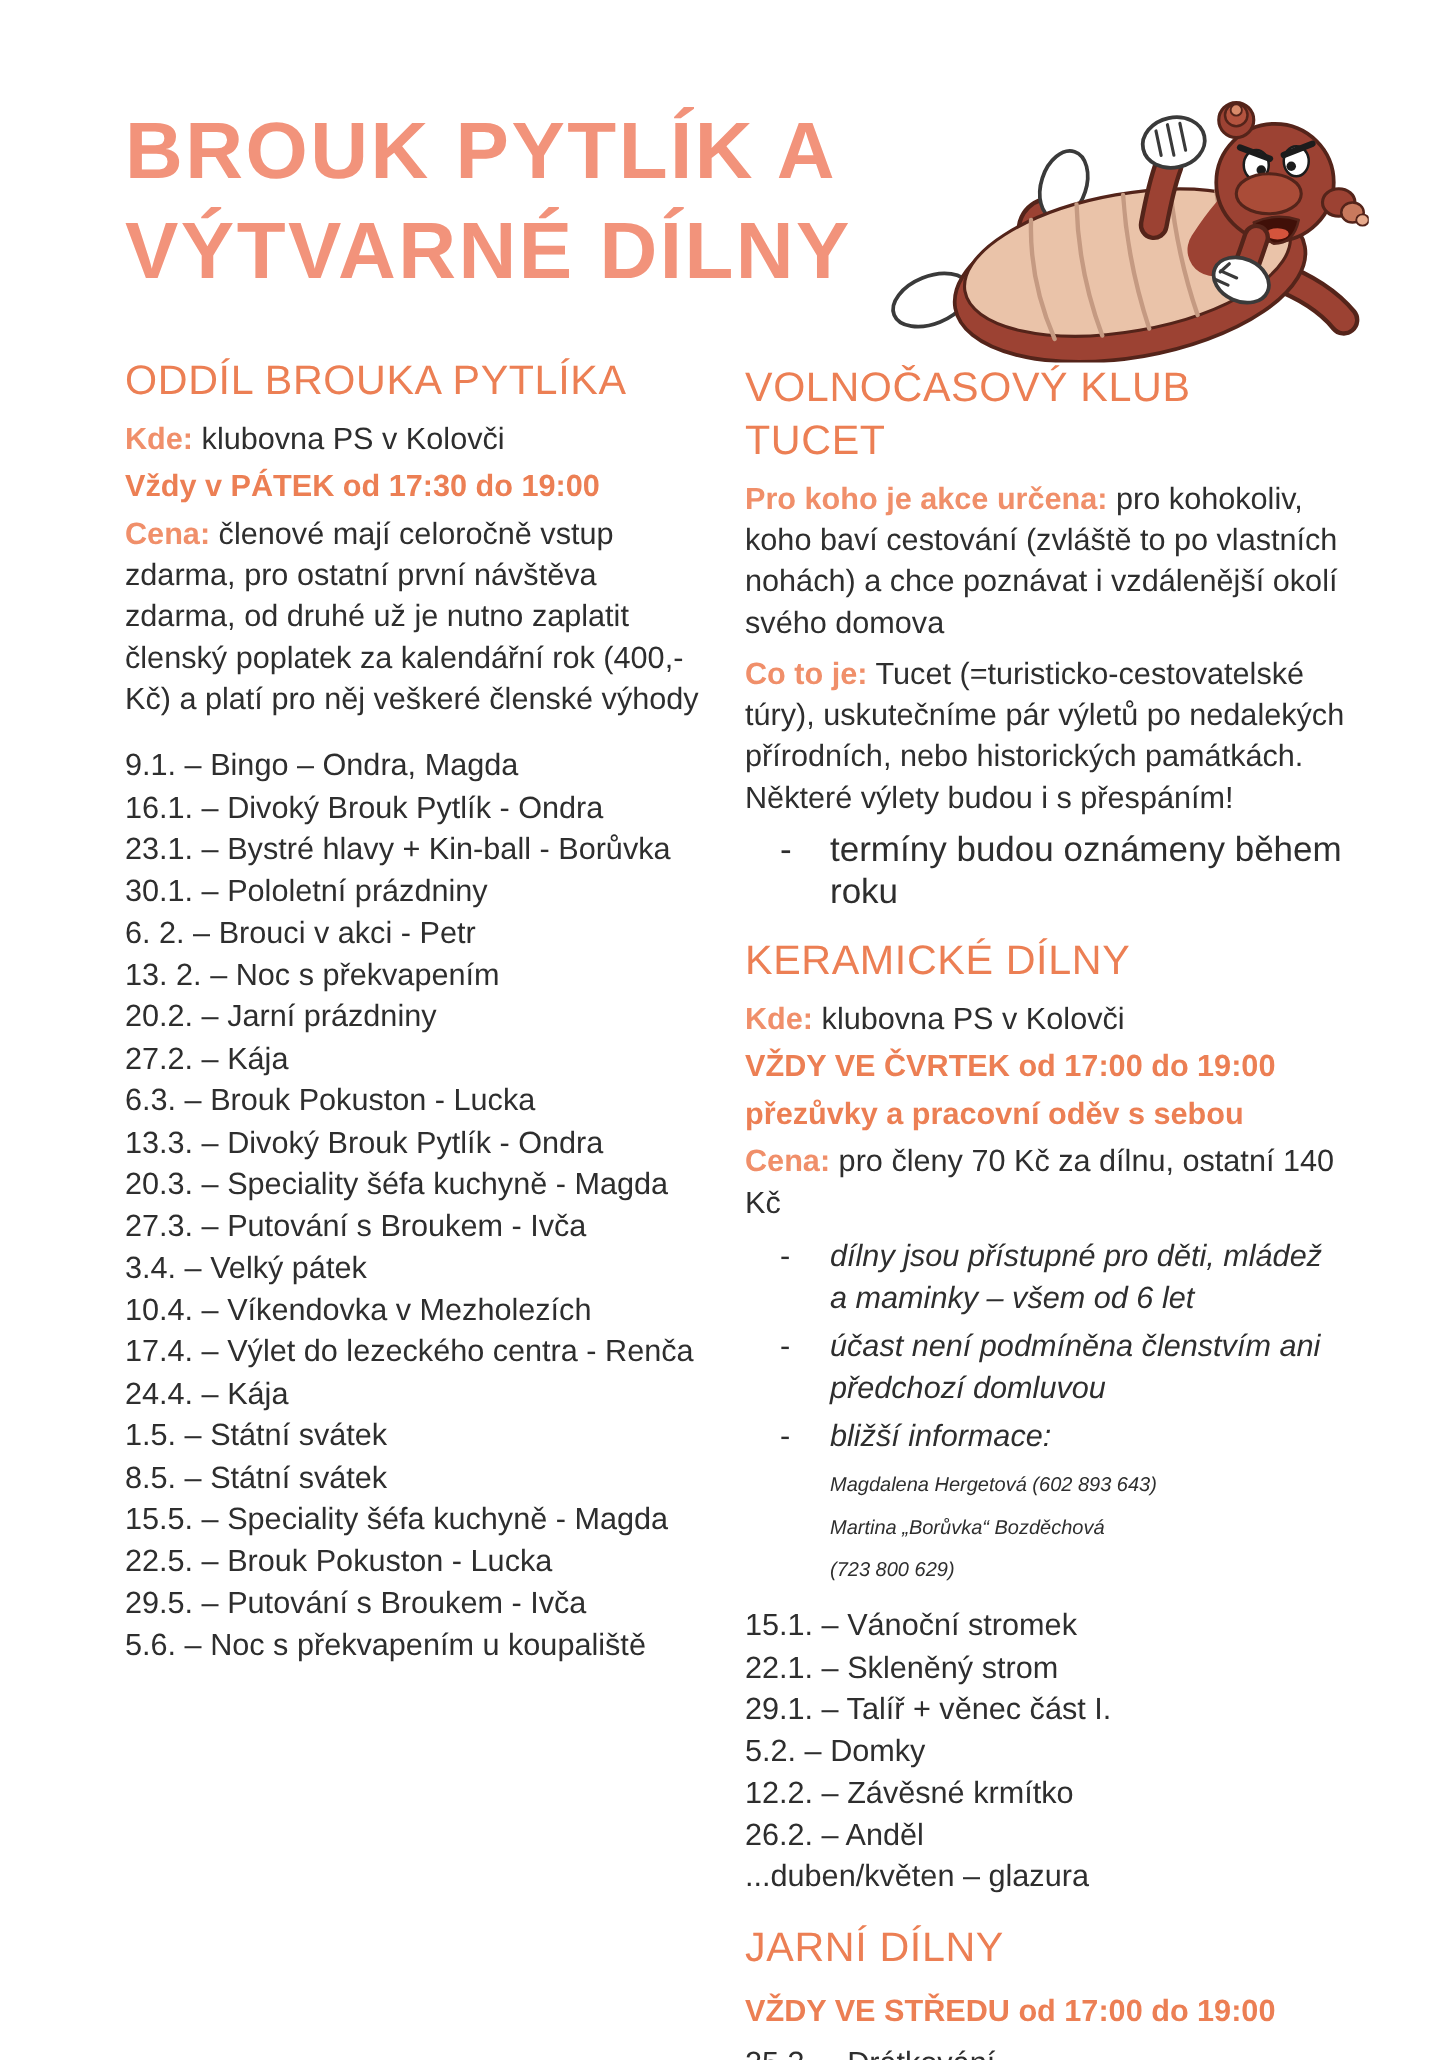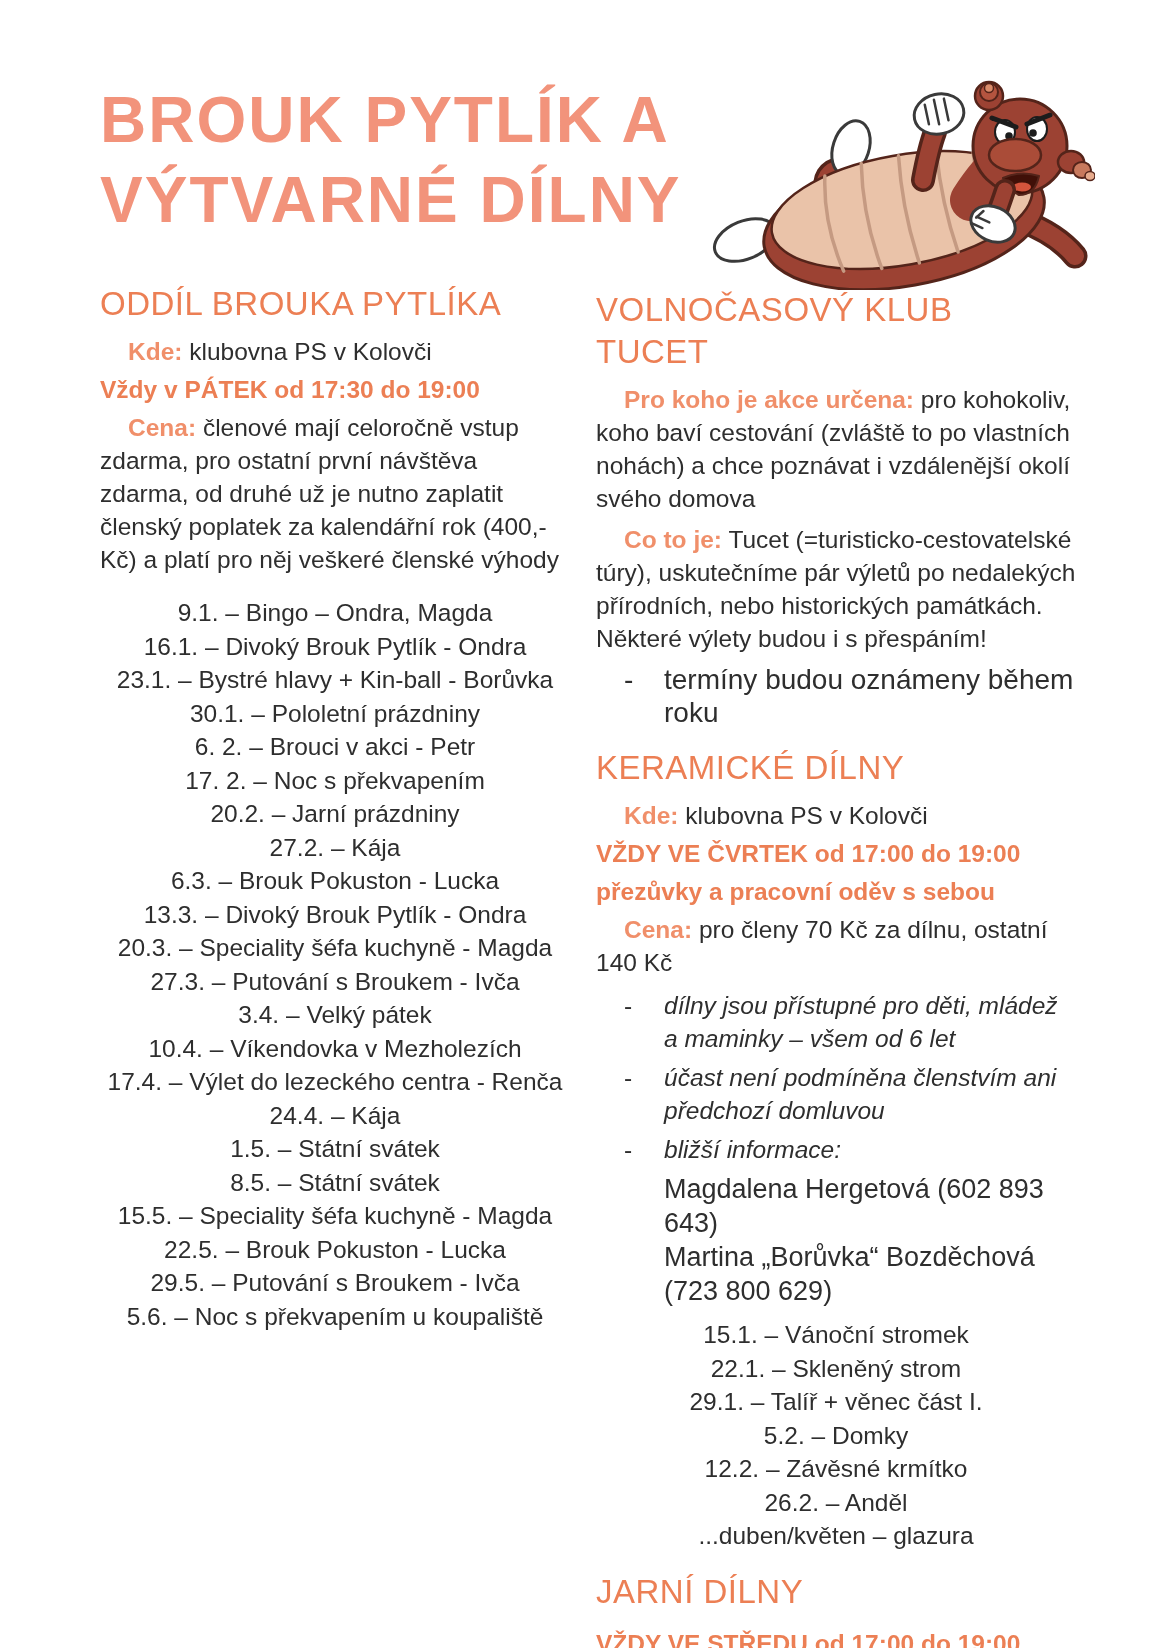--- a/index.html
+++ b/index.html
@@ -33,38 +33,38 @@
   h2{
     font-size:33px;line-height:42px;font-weight:normal;
     color:var(--accent);margin:0 0 10px 0;letter-spacing:0.5px;
   }
   .h2-top{margin-top:6px;}
   .h2-mid{margin-top:18px;}
   .line,.para,.oline{
     font-size:24.5px;line-height:33px;margin:0 0 5px 0;
   }
   .para{margin-bottom:8px;}
-  .lbl{color:var(--label);font-weight:bold;margin-left:28px;}
+  .lbl{color:var(--label);font-weight:bold;}
   .oline{color:var(--accent);font-weight:bold;}
-  .sched{margin-top:20px;text-align:center;}
+  .sched{margin-top:20px;}
   .sched-item{font-size:24.5px;line-height:33.5px;}
   .bullets{margin-top:10px;}
   .b-item{
     display:flex;font-style:italic;
     font-size:24.5px;line-height:33px;
     padding-left:28px;margin-bottom:6px;
   }
   .b-item::before{content:"-";flex:0 0 40px;font-style:normal;}
   .dash-line{
     display:flex;font-size:28px;line-height:33px;
     padding-left:28px;margin:6px 0 10px 0;
   }
   .dash-line::before{content:"-";flex:0 0 40px;}
   .contact{margin-left:68px;}
-  .c-line{font-size:27px;line-height:34px;}
+  .c-line{font-style:italic;font-size:16px;line-height:34px;}
   .r-sched{margin-top:10px;margin-bottom:4px;}
   .jarni-when{margin-top:14px;margin-bottom:8px;}
 </style>
 </head>
 <body>
 
 <div class="page">
 
   <div class="title">
     <div>BROUK PYTLÍK A</div>
@@ -141,21 +141,21 @@
       <p class="line"><span class="lbl">Kde:</span> <span>klubovna PS v Kolovči</span></p>
       <p class="oline">Vždy v PÁTEK od 17:30 do 19:00</p>
       <p class="para"><span class="lbl">Cena:</span> <span>členové mají celoročně vstup zdarma, pro ostatní první návštěva zdarma, od druhé už je nutno zaplatit členský poplatek za kalendářní rok (400,- Kč) a platí pro něj veškeré členské výhody</span></p>
       <div class="sched">
 
       <div class="sched-item">9.1. – Bingo – Ondra, Magda</div>
           <div class="sched-item">16.1. – Divoký Brouk Pytlík - Ondra</div>
           <div class="sched-item">23.1. – Bystré hlavy + Kin-ball - Borůvka</div>
           <div class="sched-item">30.1. – Pololetní prázdniny</div>
           <div class="sched-item">6. 2. – Brouci v akci - Petr</div>
-          <div class="sched-item">17. 2. – Noc s překvapením</div>
+          <div class="sched-item">13. 2. – Noc s překvapením</div>
           <div class="sched-item">20.2. – Jarní prázdniny</div>
           <div class="sched-item">27.2. – Kája</div>
           <div class="sched-item">6.3. – Brouk Pokuston - Lucka</div>
           <div class="sched-item">13.3. – Divoký Brouk Pytlík - Ondra</div>
           <div class="sched-item">20.3. – Speciality šéfa kuchyně - Magda</div>
           <div class="sched-item">27.3. – Putování s Broukem - Ivča</div>
           <div class="sched-item">3.4. – Velký pátek</div>
           <div class="sched-item">10.4. – Víkendovka v Mezholezích</div>
           <div class="sched-item">17.4. – Výlet do lezeckého centra - Renča</div>
           <div class="sched-item">24.4. – Kája</div>

